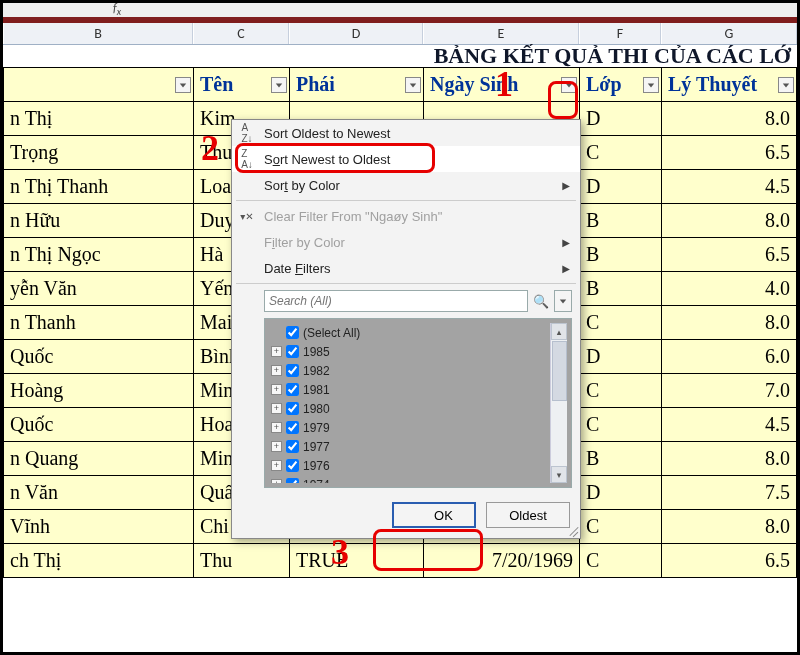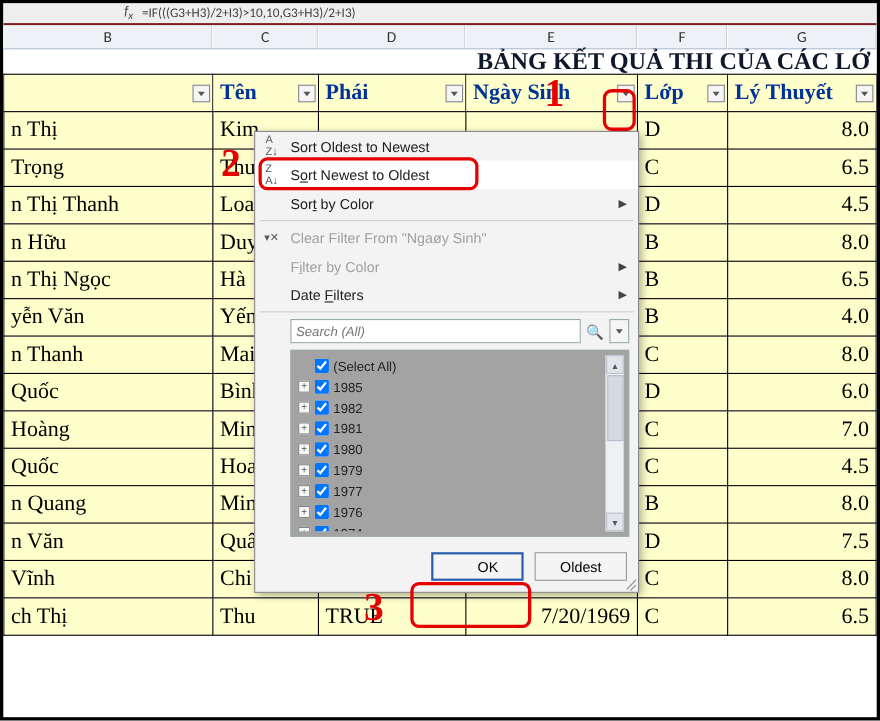--- a/index.html
+++ b/index.html
@@ -9,21 +9,21 @@
     background:#fff;
     width:800px; height:655px;
     overflow:hidden;
     position:relative;
     border:3px solid #000;
   }
   .formula-bar {
     position:absolute; top:0; left:0; right:0; height:20px;
     background:#eee; font-family:Calibri,Arial,sans-serif;
     font-size:12px; color:#444; display:flex; align-items:center;
-    border-bottom:2px solid #7f1d1d;
+    border-bottom:6px solid #7f1d1d;
   }
   .fx { font-style:italic; margin:0 8px 0 110px; }
   .col-headers {
     position:absolute; top:20px; left:0; right:0; height:22px;
     background:#eef1f6; display:flex;
     font-family:Calibri,Arial,sans-serif; font-size:14px; color:#333;
     border-bottom:1px solid #9fb0c5;
   }
   .col-headers div {
     border-right:1px solid #c6cfdd; border-left:1px solid #fff;
@@ -150,21 +150,20 @@
     position:absolute; color:#e60000; font-weight:bold;
     font-family:"Times New Roman",serif; font-size:36px;
     z-index:31; pointer-events:none;
   }
 </style>
 </head>
 <body>
 
 <div class="formula-bar">
   <span class="fx">f<sub>x</sub></span>
-  <span>=IF(((G3+H3)/2+I3)&gt;10,10,G3+H3)/2+I3)</span>
 </div>
 
 <div class="col-headers">
   <div style="width:190px">B</div>
   <div style="width:96px">C</div>
   <div style="width:134px">D</div>
   <div style="width:156px">E</div>
   <div style="width:82px">F</div>
   <div style="flex:1">G</div>
 </div>

